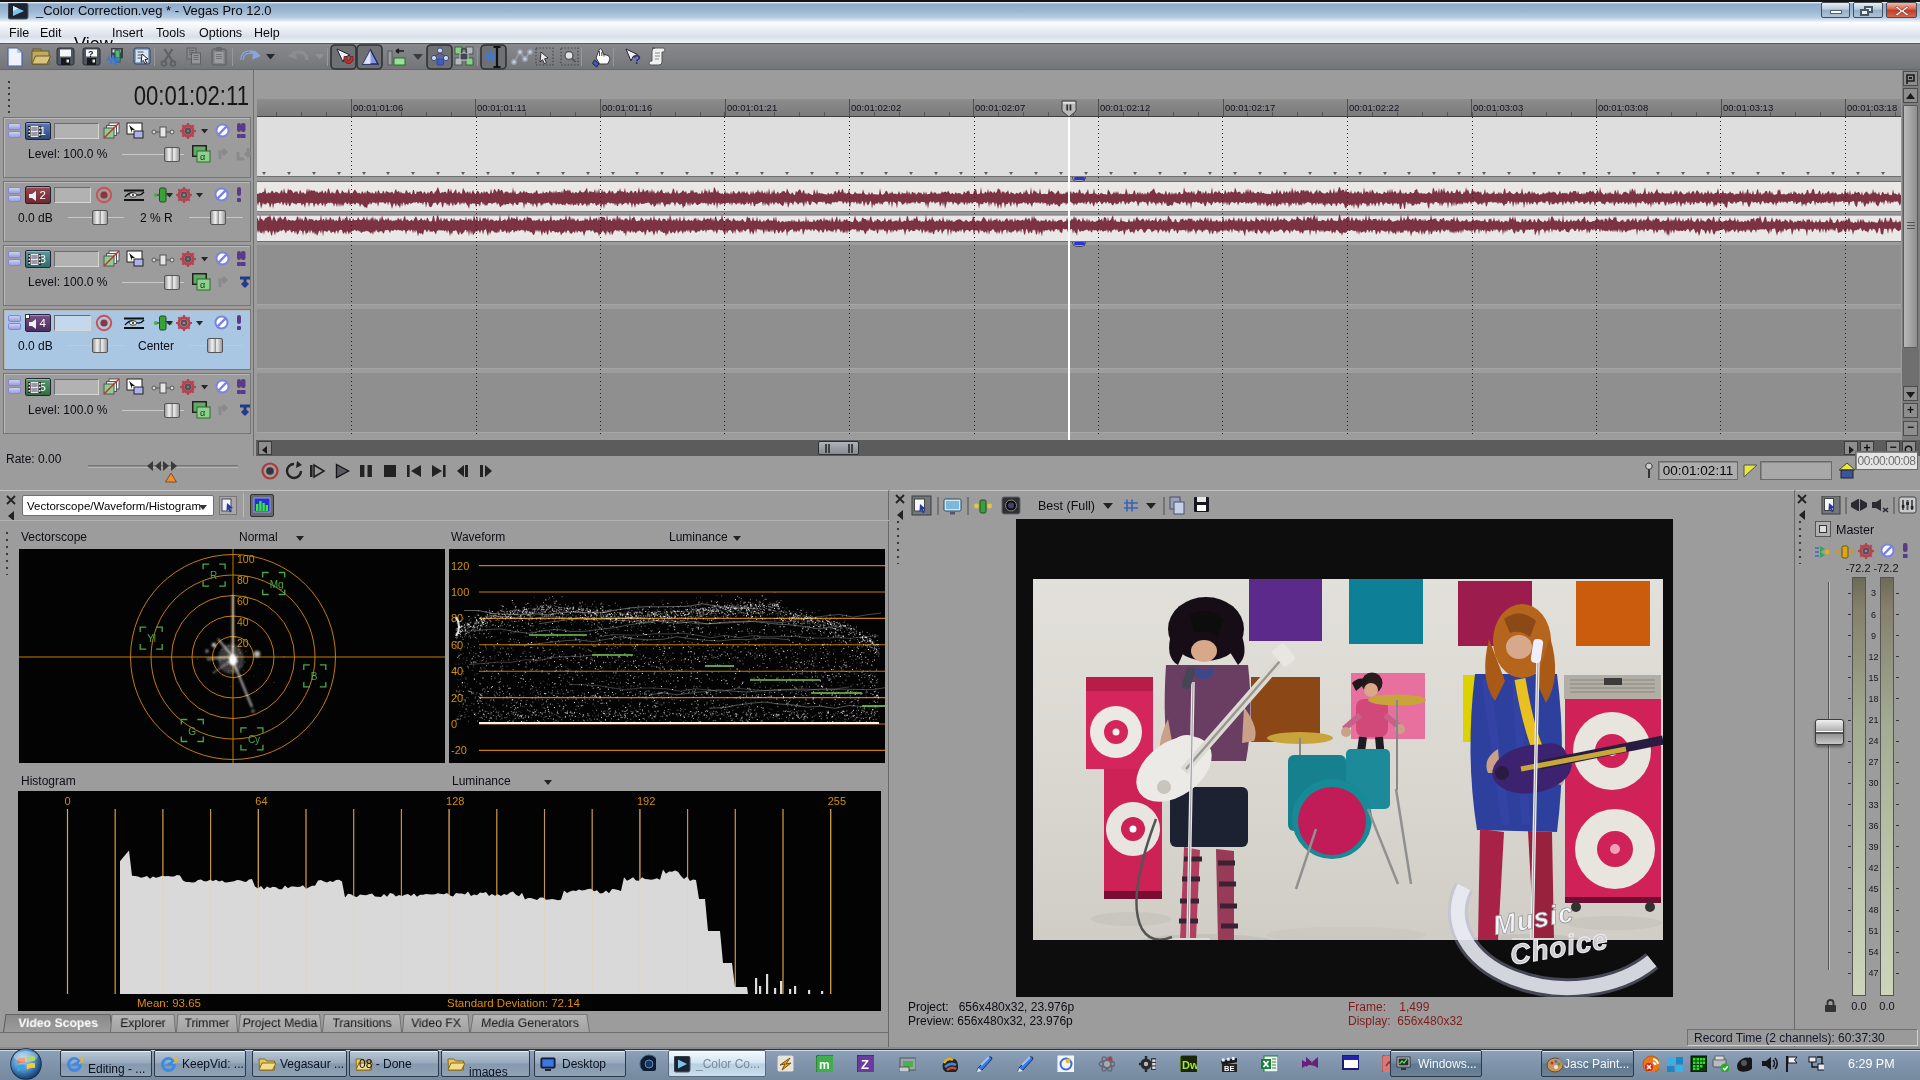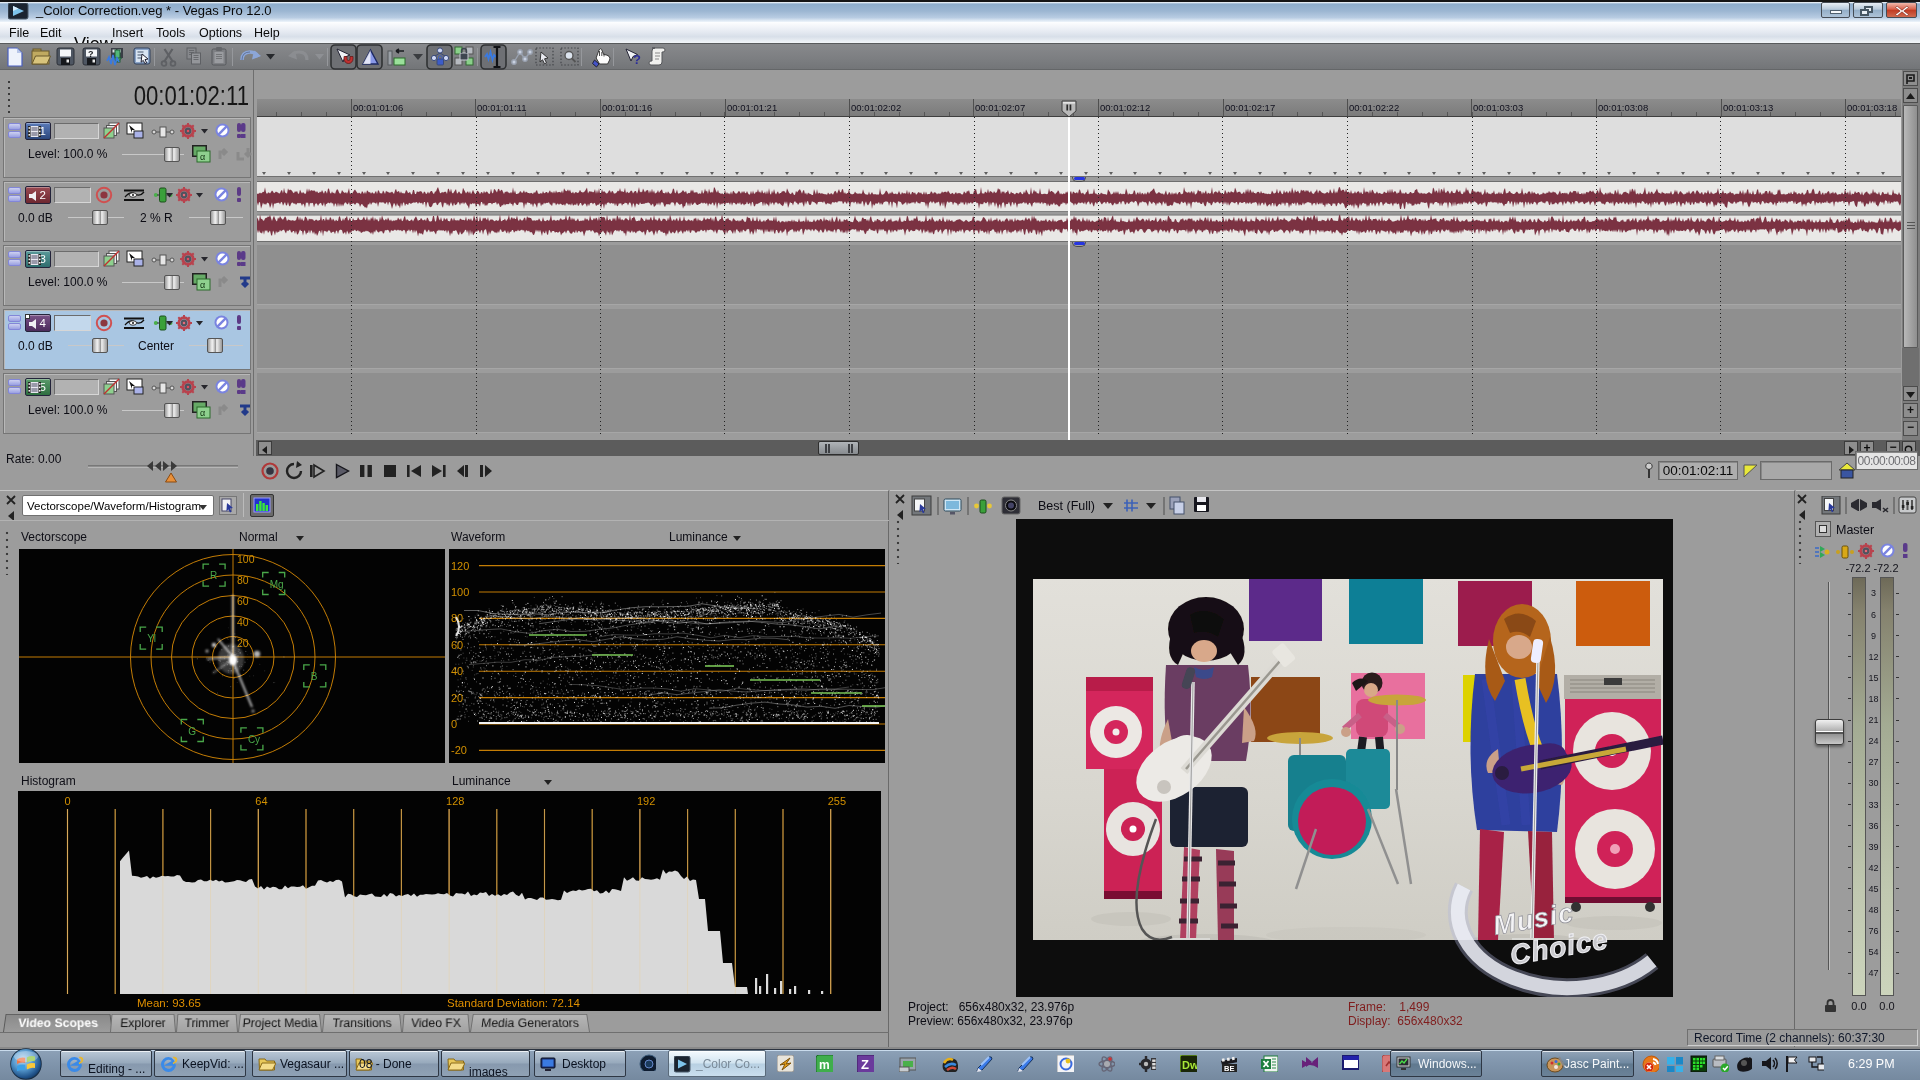--- a/index.html
+++ b/index.html
@@ -1407,21 +1407,21 @@
 <div class="abs" style="left:1896px;top:846px;width:3px;height:1px;background:#333"></div>
 <div class="abs" style="left:1867px;top:863px;width:13px;font-size:9px;color:#16161e;text-align:center">42</div>
 <div class="abs" style="left:1848px;top:867px;width:3px;height:1px;background:#333"></div>
 <div class="abs" style="left:1896px;top:867px;width:3px;height:1px;background:#333"></div>
 <div class="abs" style="left:1867px;top:884px;width:13px;font-size:9px;color:#16161e;text-align:center">45</div>
 <div class="abs" style="left:1848px;top:888px;width:3px;height:1px;background:#333"></div>
 <div class="abs" style="left:1896px;top:888px;width:3px;height:1px;background:#333"></div>
 <div class="abs" style="left:1867px;top:905px;width:13px;font-size:9px;color:#16161e;text-align:center">48</div>
 <div class="abs" style="left:1848px;top:910px;width:3px;height:1px;background:#333"></div>
 <div class="abs" style="left:1896px;top:910px;width:3px;height:1px;background:#333"></div>
-<div class="abs" style="left:1867px;top:926px;width:13px;font-size:9px;color:#16161e;text-align:center">76</div>
+<div class="abs" style="left:1867px;top:926px;width:13px;font-size:9px;color:#16161e;text-align:center">51</div>
 <div class="abs" style="left:1848px;top:931px;width:3px;height:1px;background:#333"></div>
 <div class="abs" style="left:1896px;top:931px;width:3px;height:1px;background:#333"></div>
 <div class="abs" style="left:1867px;top:947px;width:13px;font-size:9px;color:#16161e;text-align:center">54</div>
 <div class="abs" style="left:1848px;top:952px;width:3px;height:1px;background:#333"></div>
 <div class="abs" style="left:1896px;top:952px;width:3px;height:1px;background:#333"></div>
 <div class="abs" style="left:1867px;top:968px;width:13px;font-size:9px;color:#16161e;text-align:center">47</div>
 <div class="abs" style="left:1848px;top:973px;width:3px;height:1px;background:#333"></div>
 <div class="abs" style="left:1896px;top:973px;width:3px;height:1px;background:#333"></div>
 <div class="abs" style="left:1850px;top:1000px;width:18px;font-size:11px;color:#14141c;text-align:center">0.0</div>
 <div class="abs" style="left:1878px;top:1000px;width:18px;font-size:11px;color:#14141c;text-align:center">0.0</div>

